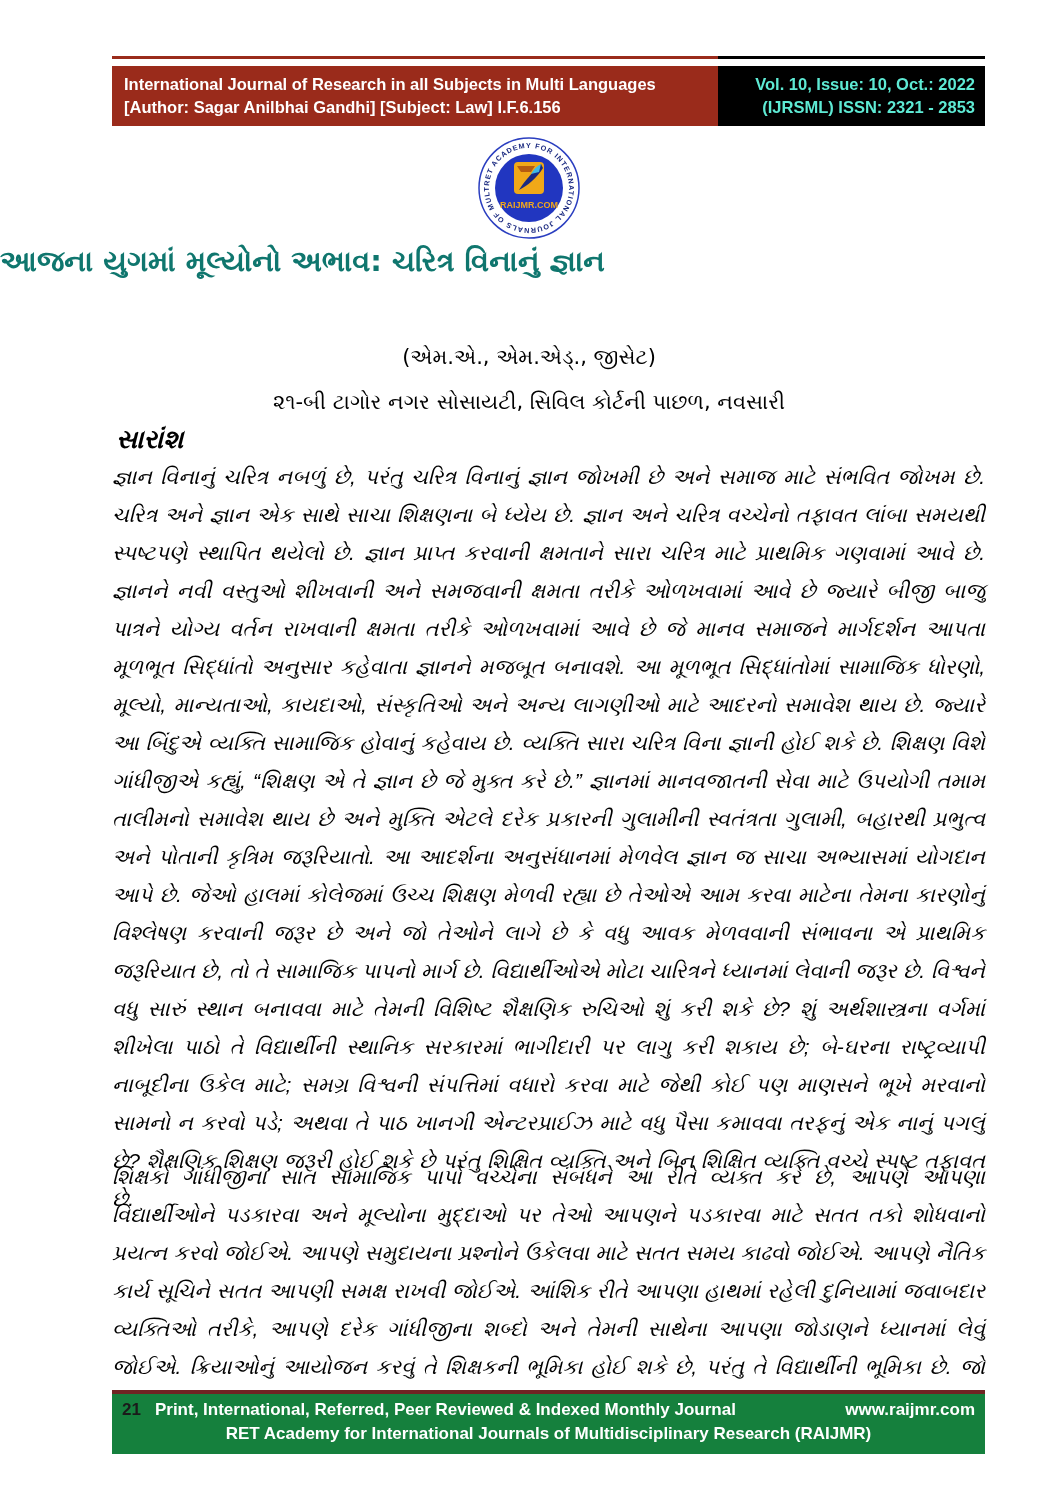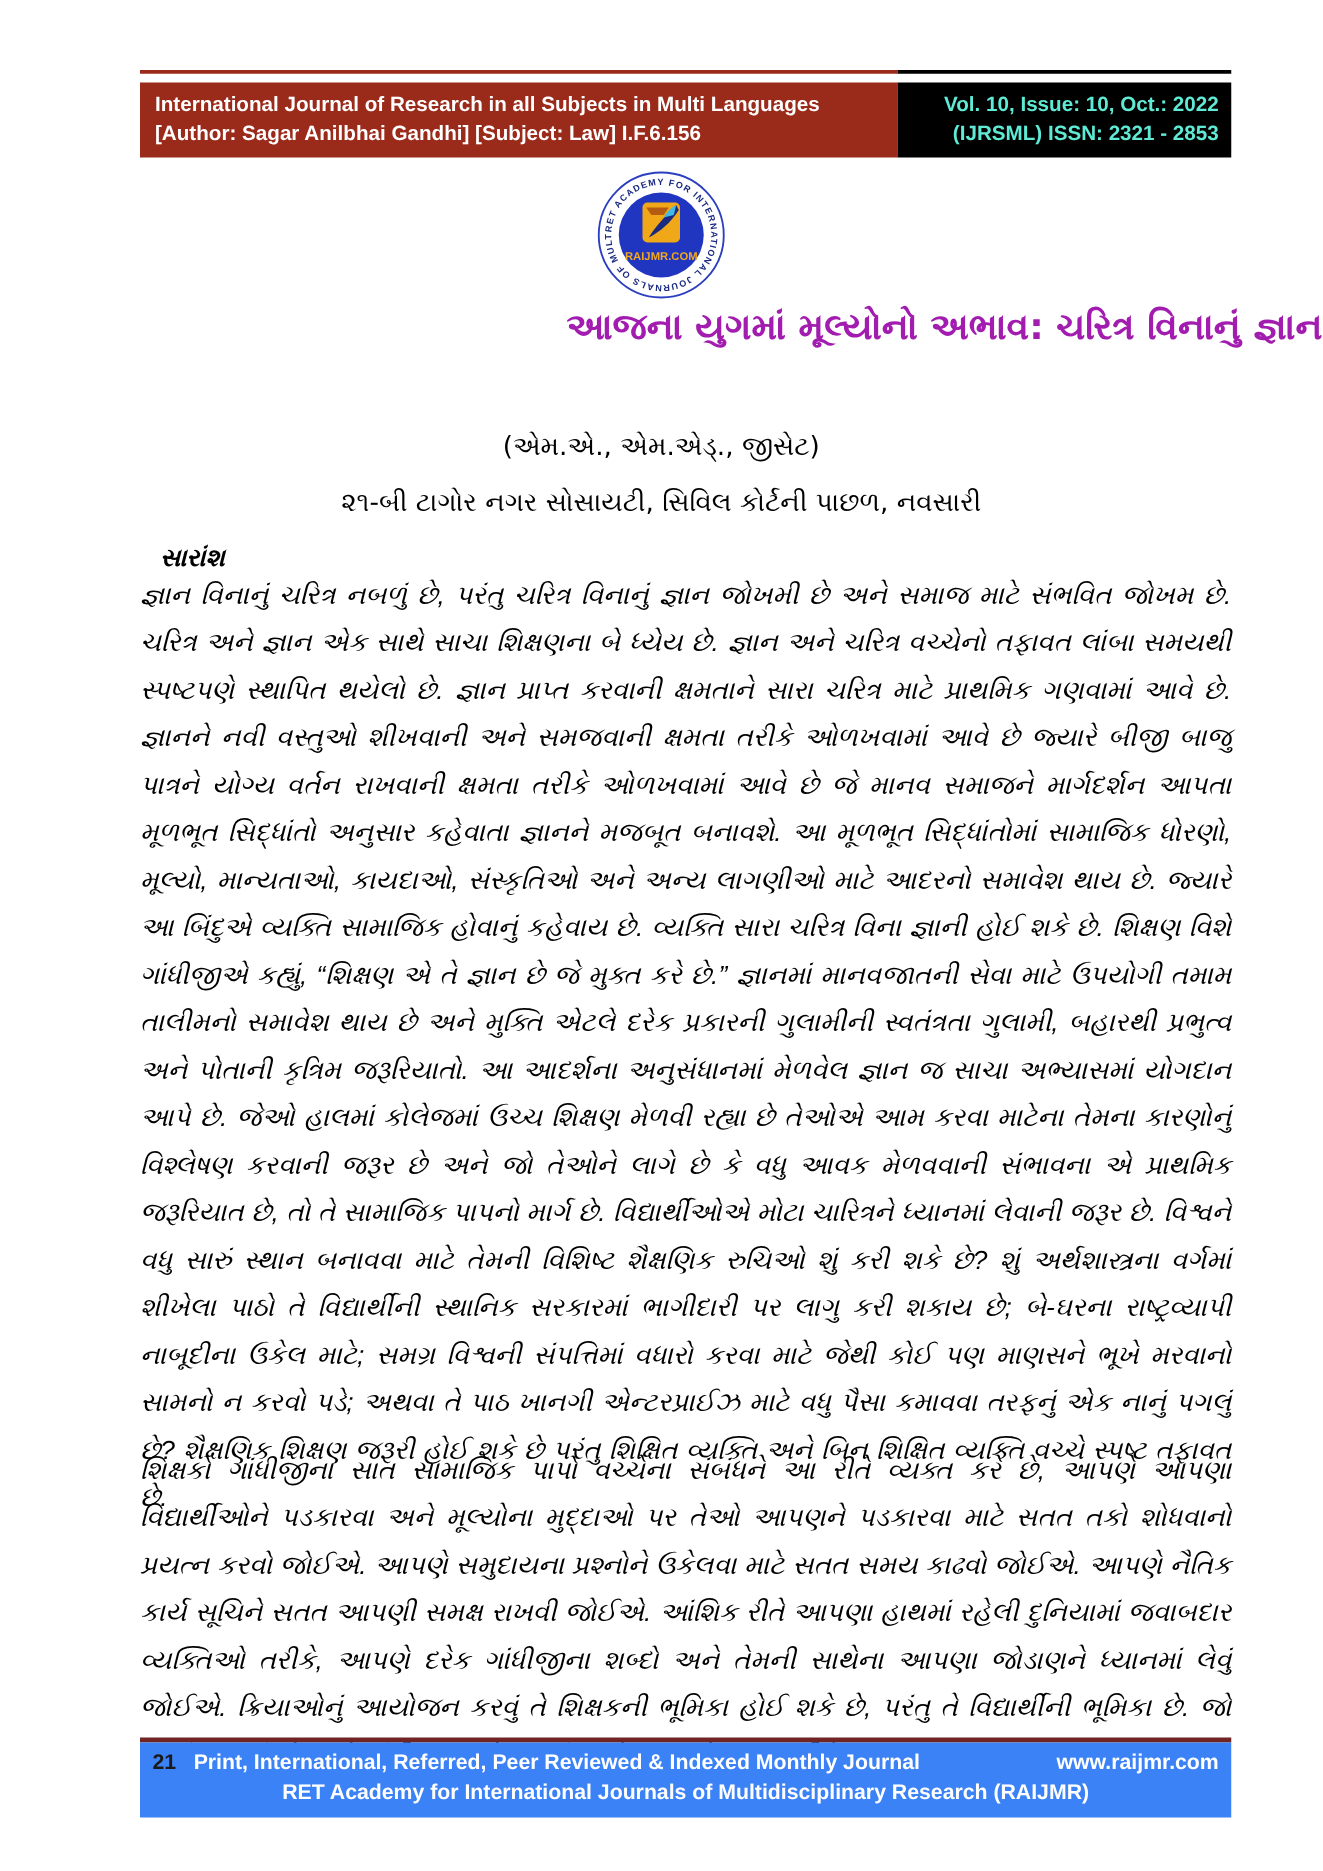--- a/index.html
+++ b/index.html
@@ -22,51 +22,51 @@
     flex:1; background:#000000; color:#5eead4; box-sizing:border-box;
     font-weight:bold; font-size:16.5px; line-height:23px; text-align:right;
     padding:7px 10px 0 0;
   }
 
   
   .logo-wrap { position:absolute; top:136px; left:0; width:100%; text-align:center; }
 
   
   .article-title {
-    position:absolute; top:244px; left:0; width:100%; margin:0; text-align:right;
-    font-family:"DejaVu Sans", sans-serif; font-size:29px; font-weight:bold; color:#a21caf;
+    position:absolute; top:244px; left:0; width:100%; margin:0; text-align:left;
+    font-family:"DejaVu Sans", sans-serif; font-size:29px; font-weight:bold; color:#0f766e;
   }
   .center-line {
     position:absolute; left:0; width:100%; text-align:center;
     font-family:"DejaVu Sans", sans-serif; font-size:21px; color:#000000;
   }
   .author-line { top:314px; }
   .quals-line  { top:345px; }
   .addr-line   { top:390px; }
 
   .abstract-heading {
-    position:absolute; left:112px; top:420px; margin:16px;
-    font-family:Liberation Sans, sans-serif; font-size:20px; font-weight:bold;
+    position:absolute; left:112px; top:420px; margin:4px;
+    font-family:Liberation Sans, sans-serif; font-size:26px; font-weight:bold;
     font-style:italic; color:#000000;
   }
 
   
   .body-para {
     position:absolute; left:112px; width:873px; margin:0;
     font-family:Liberation Sans, sans-serif; font-size:21px; font-style:italic;
     line-height:38px; color:#000000; text-align:justify;
   }
   .para-1 { top:458px; }
   .para-2 { top:1158px; }
 
   
   .footer { position:absolute; left:112px; top:1390px; width:873px; }
   .footer-rule { height:4px; background:#702423; }
   .footer-band {
-    background:#3b82f6; color:#ffffff; padding:4px 10px 8px 10px; box-sizing:border-box;
+    background:#15803d; color:#ffffff; padding:4px 10px 8px 10px; box-sizing:border-box;
   }
   .footer-line1 { display:flex; align-items:baseline; font-weight:bold; font-size:17px; line-height:24px; }
   .page-number { color:#1a1a1a; margin-right:14px; }
   .footer-journal-type { flex:1; color:#ffffff; }
   .footer-website { color:#ffffff; }
   .footer-line2 { text-align:center; font-weight:bold; font-size:17px; line-height:24px; color:#ffffff; }
 </style>
 </head>
 <body>
 

